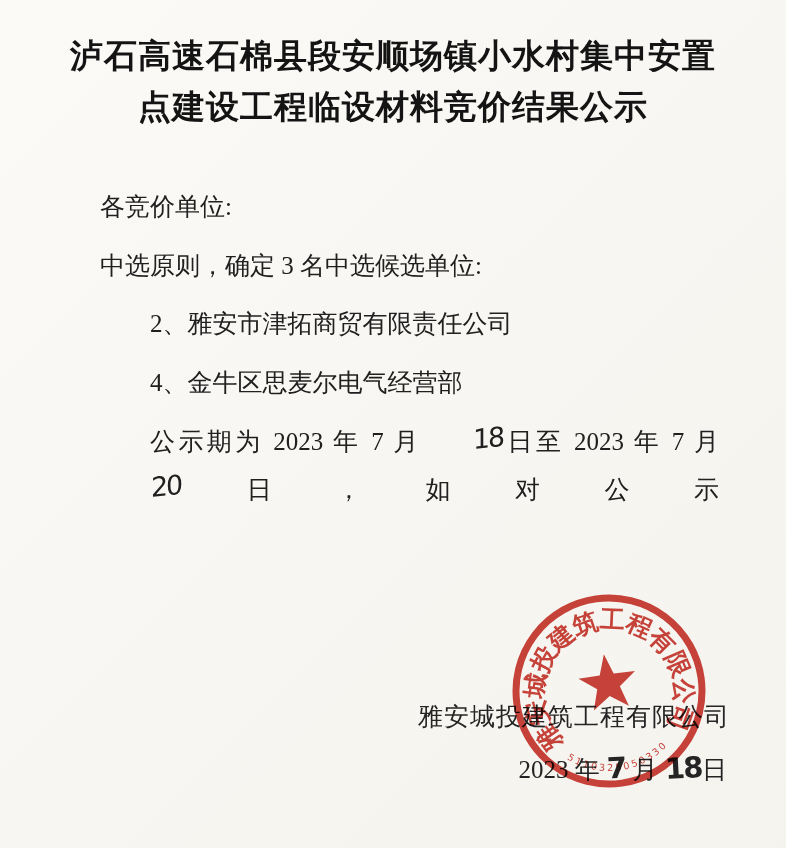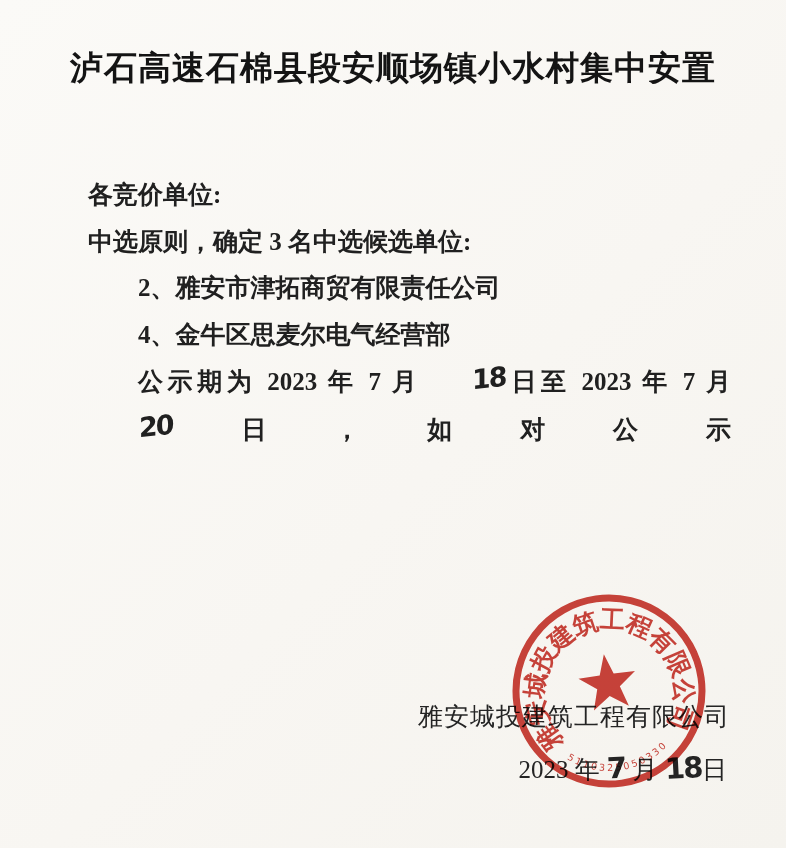--- a/index.html
+++ b/index.html
@@ -11,32 +11,32 @@
   }
   .doc{
     position:relative;
     width:786px;height:848px;
     background:linear-gradient(135deg,#fbfaf7 0%,#f8f6f2 55%,#f5f3ee 100%);
     color:#1c1c1c;
   }
   
   .title{
     position:absolute;top:30px;left:40px;right:40px;
-    margin:12px;text-align:center;
+    margin:0;text-align:center;
     font-family:"Liberation Sans", sans-serif;
     font-weight:700;font-size:33px;line-height:51px;
     letter-spacing:1px;color:#141414;
   }
   .title .tl{display:block;}
   
   .bodytext{
     position:absolute;top:172px;left:88px;width:643px;
     font-size:25px;line-height:46.6px;color:#202020;
   }
-  .line{margin:0;white-space:nowrap;font-weight:bold;}
+  .line{margin:12px;white-space:nowrap;}
   .indent{text-indent:50px;}
   .fill{
     white-space:normal;
     text-align:justify;
     -moz-text-align-last:justify;
     text-align-last:justify;
   }
   
   .hw{
     display:inline-block;
@@ -71,20 +71,21 @@
   .seal .rimtext{font-size:25px;letter-spacing:1px;}
   .seal .serialtext{font-size:9.5px;letter-spacing:2.5px;font-family:"DejaVu Sans", sans-serif;font-weight:400;}
 </style>
 </head>
 <body>
 
 <div class="doc">
 
   <h1 class="title">
     <span class="tl">泸石高速石棉县段安顺场镇小水村集中安置</span>
+    <span class="tl">点建设工程临设材料竞价结果公示</span>
   </h1>
 
   <div class="bodytext">
     <p class="line">各竞价单位:</p>
     <p class="line">中选原则，确定 3 名中选候选单位:</p>
     <p class="line indent">2、雅安市津拓商贸有限责任公司</p>
     <p class="line indent">4、金牛区思麦尔电气经营部</p>
     <p class="line indent fill"><span>公示期为 2023 年 7 月</span><span class="hw">18</span><span>日至 2023 年 7 月</span><span class="hw">20</span><span>日，如对公示</span></p>
   </div>
 

